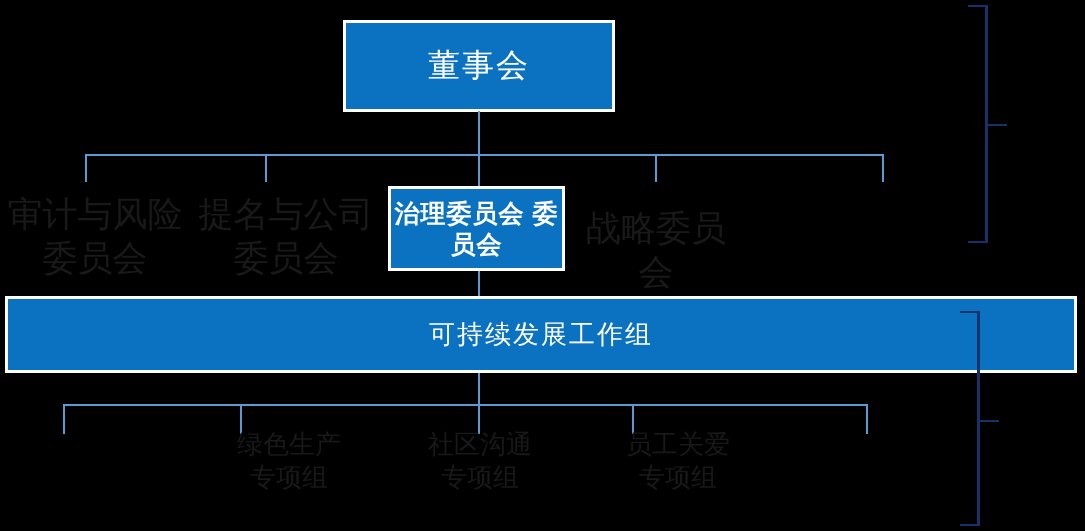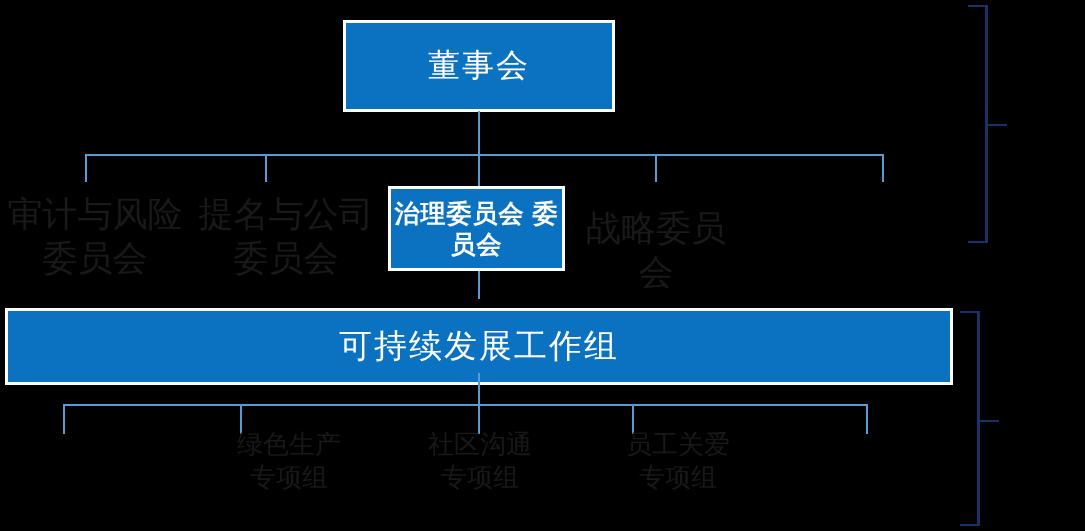--- a/index.html
+++ b/index.html
@@ -50,24 +50,23 @@
     font-size: 32px;
     letter-spacing: 2px;
   }
   #box-sustain-committee {
     left: 388px; top: 186px; width: 177px; height: 85px;
     font-size: 25px;
     font-weight: bold;
     letter-spacing: 1px;
   }
   #box-working-group {
-    left: 5px; top: 296px; width: 948px; height: 77px;
-    font-size: 33px;
+    left: 5px; top: 296px; width: 1072px; height: 77px;
+    font-size: 26px;
     letter-spacing: 2px;
-    margin-top: 12px;
   }
 
   
   .plain-label {
     position: absolute;
     color: #191919;
     text-align: center;
     line-height: 1.25;
     white-space: pre-line;
   }

